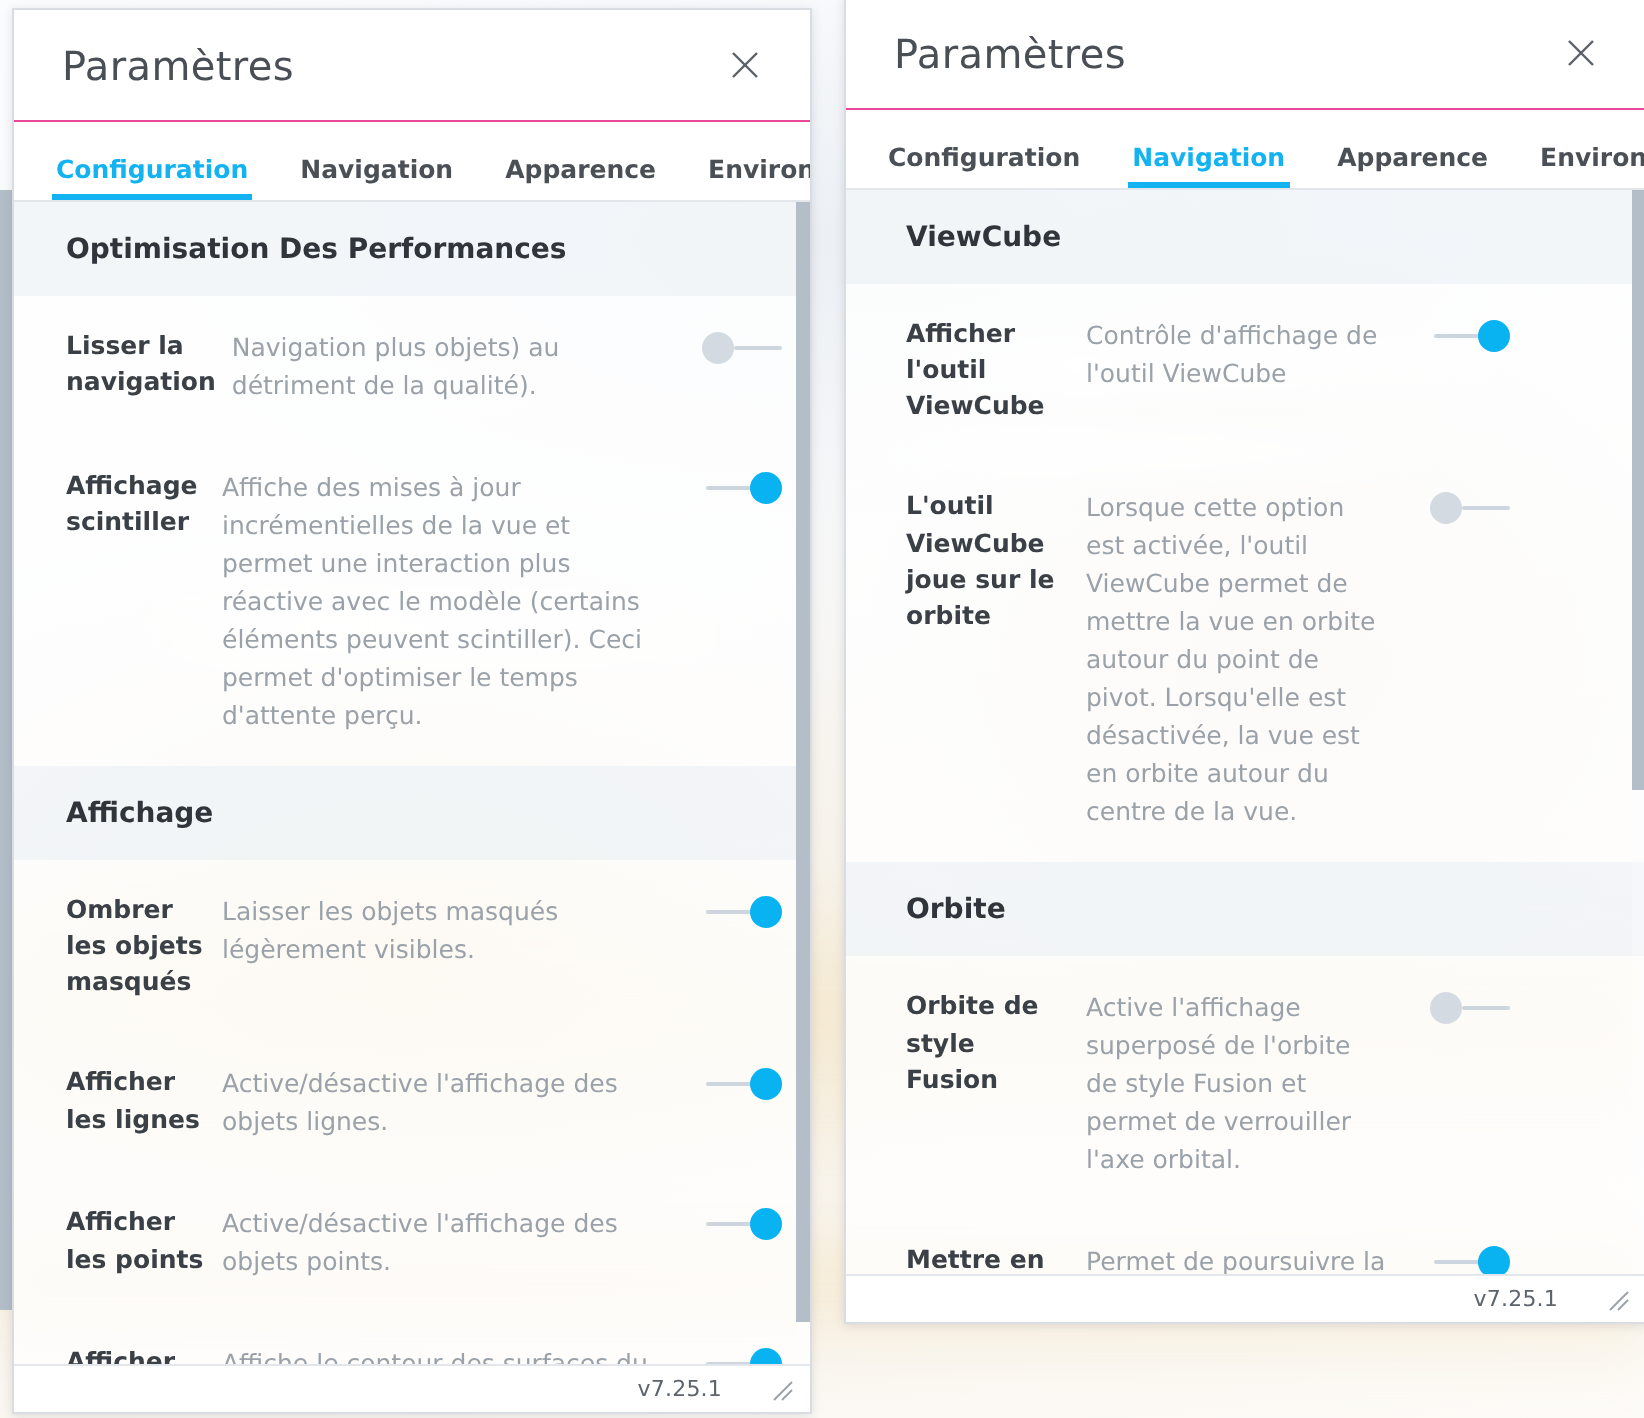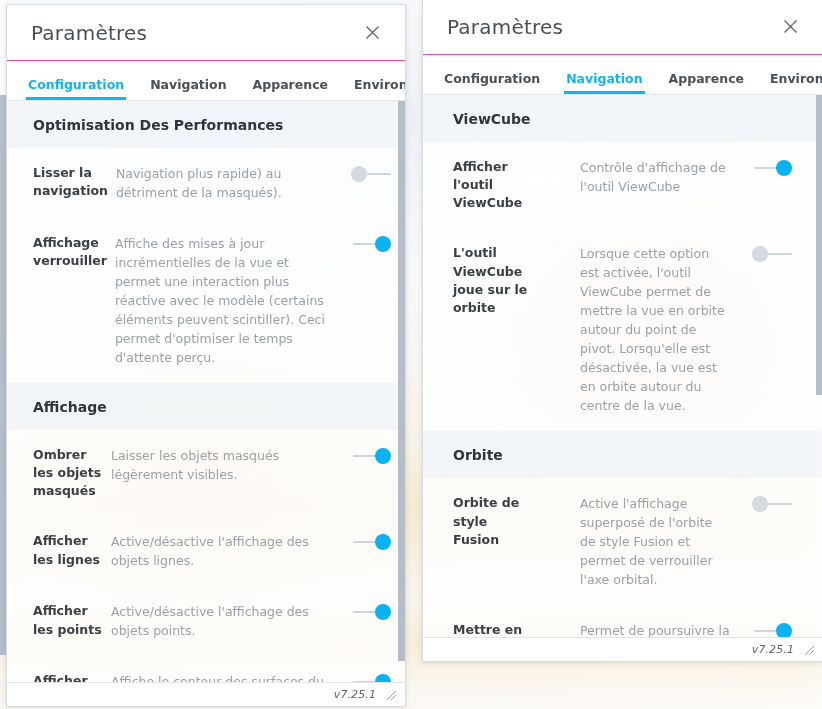--- a/index.html
+++ b/index.html
@@ -113,21 +113,21 @@
     line-height: 1.45;
     padding-right: 8px;
   }
   #dialog-right .row-label { flex: 0 0 90px; }
   .row-desc {
     flex: 1 1 auto;
     font-size: 12.5px; color: #9aa1a8;
     line-height: 1.52;
     padding-right: 10px;
   }
-  #dialog-right .row-desc { flex: 0 1 160px; margin-left: 37px; }
+  #dialog-right .row-desc { flex: 0 1 160px; }
   .row-toggle {
     flex: 0 0 66px;
     display: flex; align-items: center; justify-content: center;
     padding-top: 2px;
   }
 
   
   .toggle {
     position: relative; width: 42px; height: 16px;
     cursor: pointer;
@@ -152,25 +152,24 @@
   }
   .sthumb {
     position: absolute; right: 0; width: 7px;
     background: #b3bec9; border-radius: 0;
   }
 
   
   .statusbar {
     height: 24px; flex: 0 0 24px;
     display: flex; align-items: center; justify-content: flex-end;
-    gap: 9px;
+    gap: 24px;
     padding: 0 8px 0 0;
     background: #ffffff;
     border-top: 1px solid #e3e7eb;
-    font-style: italic;
   }
   .version { font-size: 11px; color: #5d646b; letter-spacing: 0.1px; }
   .grip { width: 12px; height: 12px; color: #9aa2aa; }
   .grip svg { display: block; }
 
   
   .left-rail {
     position: absolute; left: 0; top: 95px; width: 6px; height: 560px;
     background: #b3bec9;
   }
@@ -207,31 +206,31 @@
     <div class="tab">Environnement</div>
   </div>
 
   <div class="body-scroll">
     <div class="scroll-inner">
 
       <div class="section-head">Optimisation Des Performances</div>
 
       <div class="row">
         <div class="row-label">Lisser la navigation</div>
-        <div class="row-desc">Navigation plus rapide) au détriment de la masqués).</div>
+        <div class="row-desc">Navigation plus objets) au détriment de la qualité).</div>
         <div class="row-toggle">
           <div class="toggle off">
             <div class="track"></div>
               <div class="knob"></div>
           </div>
         </div>
       </div>
 
       <div class="row">
-        <div class="row-label">Affichage verrouiller</div>
+        <div class="row-label">Affichage scintiller</div>
         <div class="row-desc">Affiche des mises à jour incrémentielles de la vue et permet une interaction plus réactive avec le modèle (certains éléments peuvent scintiller). Ceci permet d'optimiser le temps d'attente perçu.</div>
         <div class="row-toggle">
           <div class="toggle on">
             <div class="track"></div>
               <div class="knob"></div>
           </div>
         </div>
       </div>
 
       <div class="section-head">Affichage</div>

